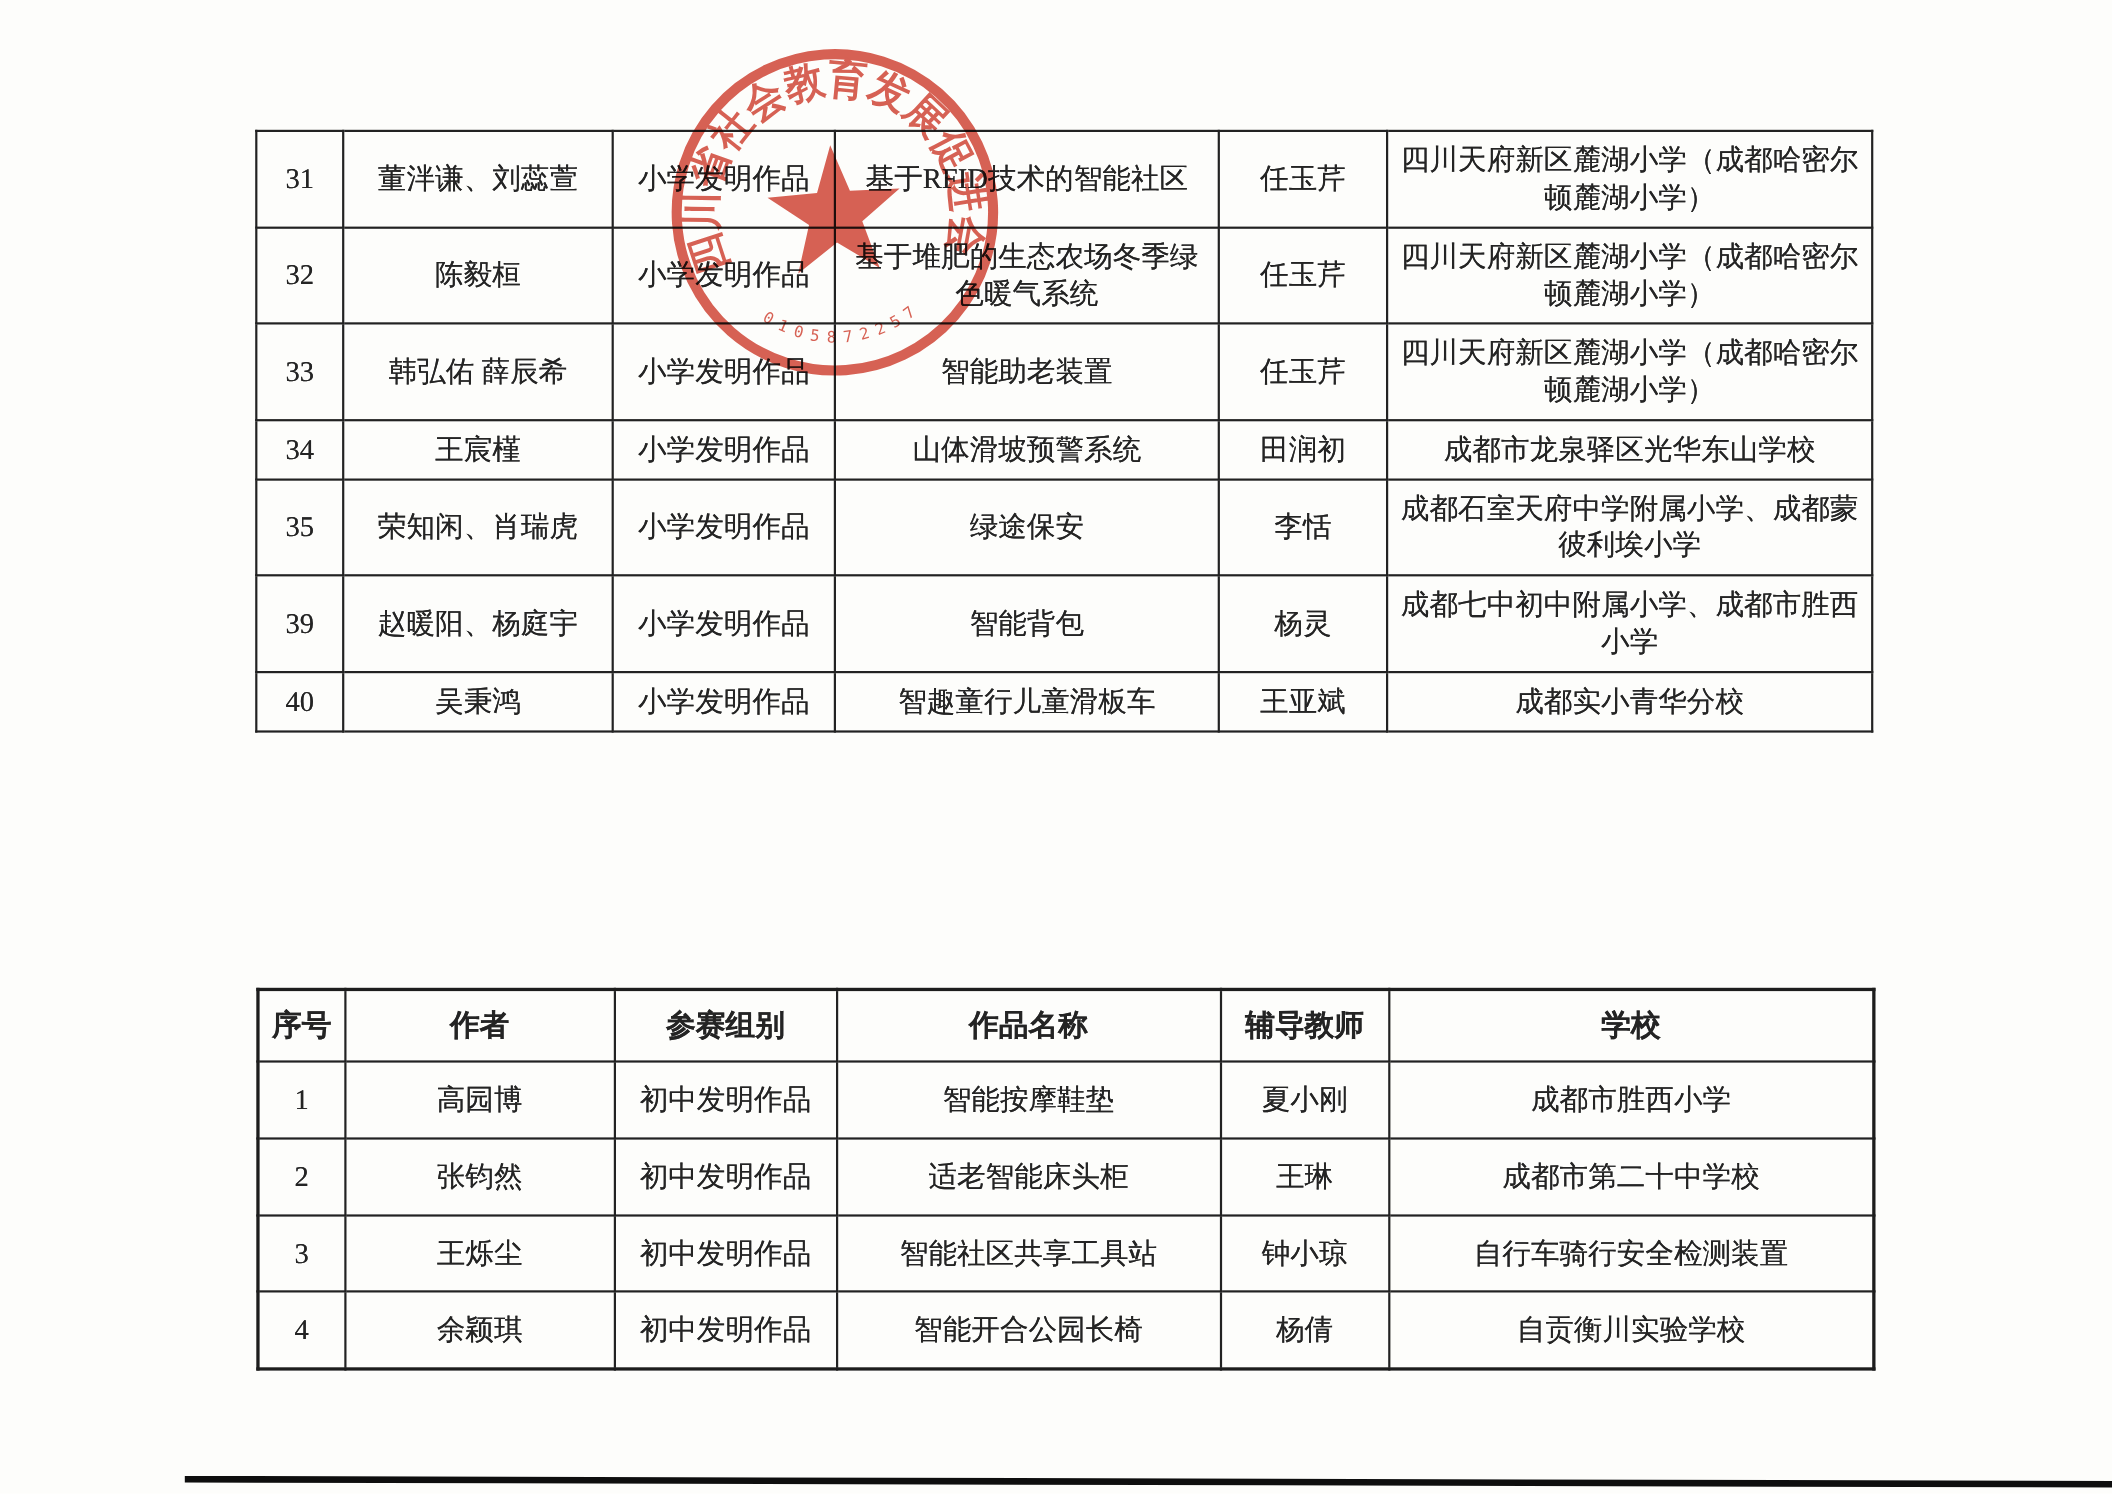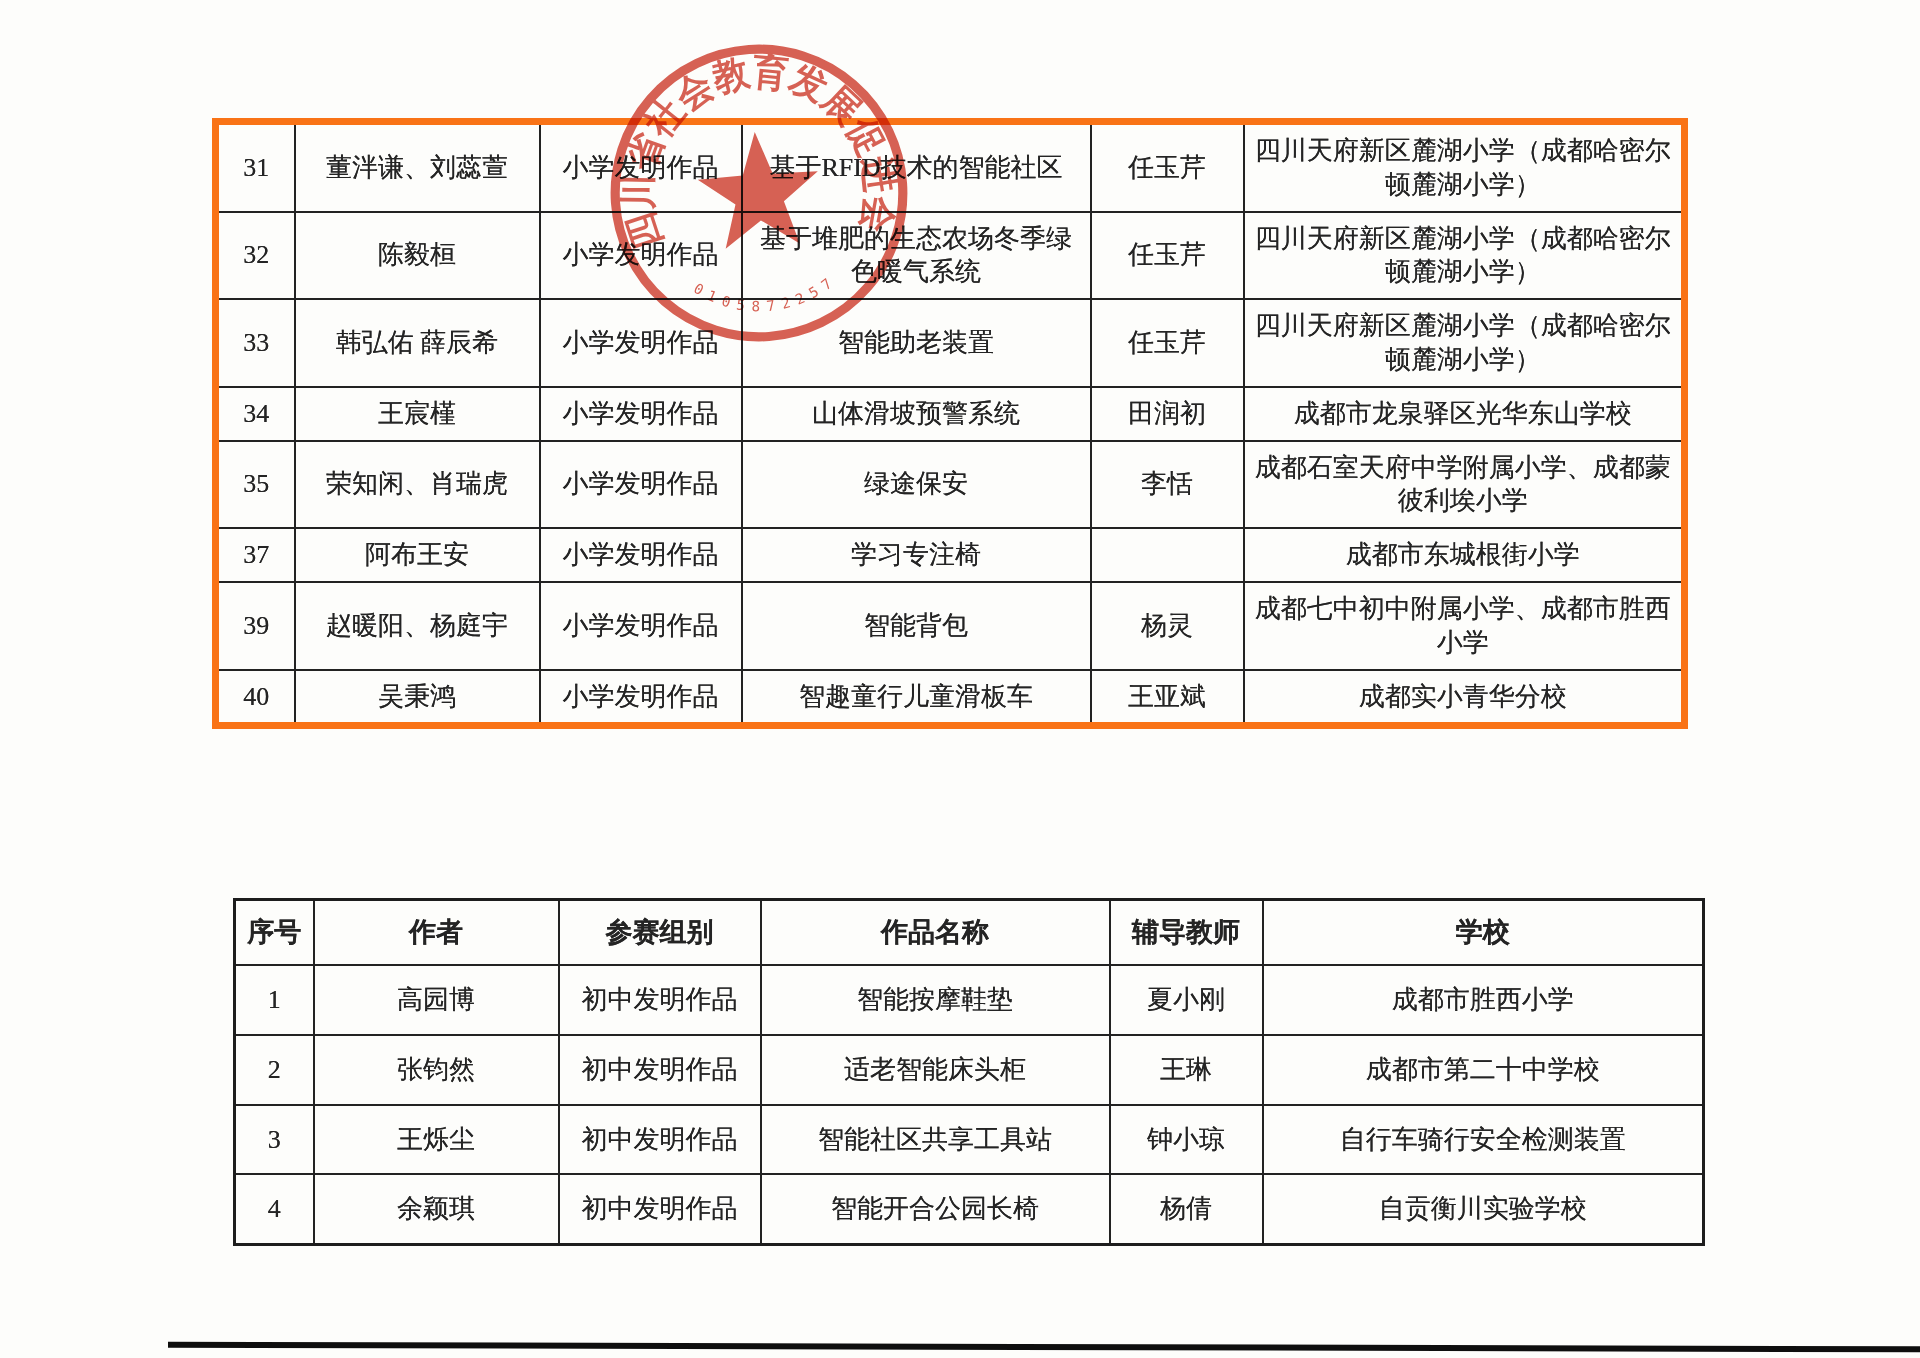--- a/index.html
+++ b/index.html
@@ -9,21 +9,21 @@
     font-family:"Liberation Serif","DejaVu Serif",serif;
   }
   .page{
     position:relative;width:1920px;height:1358px;
     background:#fdfdfb;overflow:hidden;
   }
   table{
     border-collapse:collapse;table-layout:fixed;position:absolute;
     background:transparent;
   }
-  .t1{left:212px;top:118px;width:1470px;border:7px solid #f97316;}
+  .t1{left:232px;top:118px;width:1470px;border:2px solid #f97316;}
   .t2{left:233px;top:898px;width:1469px;border:3px solid #1d1d1d;}
   td,th{
     border:2.5px solid #222222;
     text-align:center;vertical-align:middle;
     font-size:26px;color:#242424;
     line-height:1.3;
     padding:9px 8px;
     word-break:break-all;
     text-shadow:0 0 0.6px #4a4a4a;
   }
@@ -99,28 +99,20 @@
         <td>田润初</td>
         <td>成都市龙泉驿区光华东山学校</td>
       </tr>
       <tr>
         <td>35</td>
         <td>荣知闲、肖瑞虎</td>
         <td>小学发明作品</td>
         <td>绿途保安</td>
         <td>李恬</td>
         <td>成都石室天府中学附属小学、成都蒙彼利埃小学</td>
-      </tr>
-      <tr>
-        <td>37</td>
-        <td>阿布王安</td>
-        <td>小学发明作品</td>
-        <td>学习专注椅</td>
-        <td></td>
-        <td>成都市东城根街小学</td>
       </tr>
       <tr>
         <td>39</td>
         <td>赵暖阳、杨庭宇</td>
         <td>小学发明作品</td>
         <td>智能背包</td>
         <td>杨灵</td>
         <td>成都七中初中附属小学、成都市胜西小学</td>
       </tr>
       <tr>

